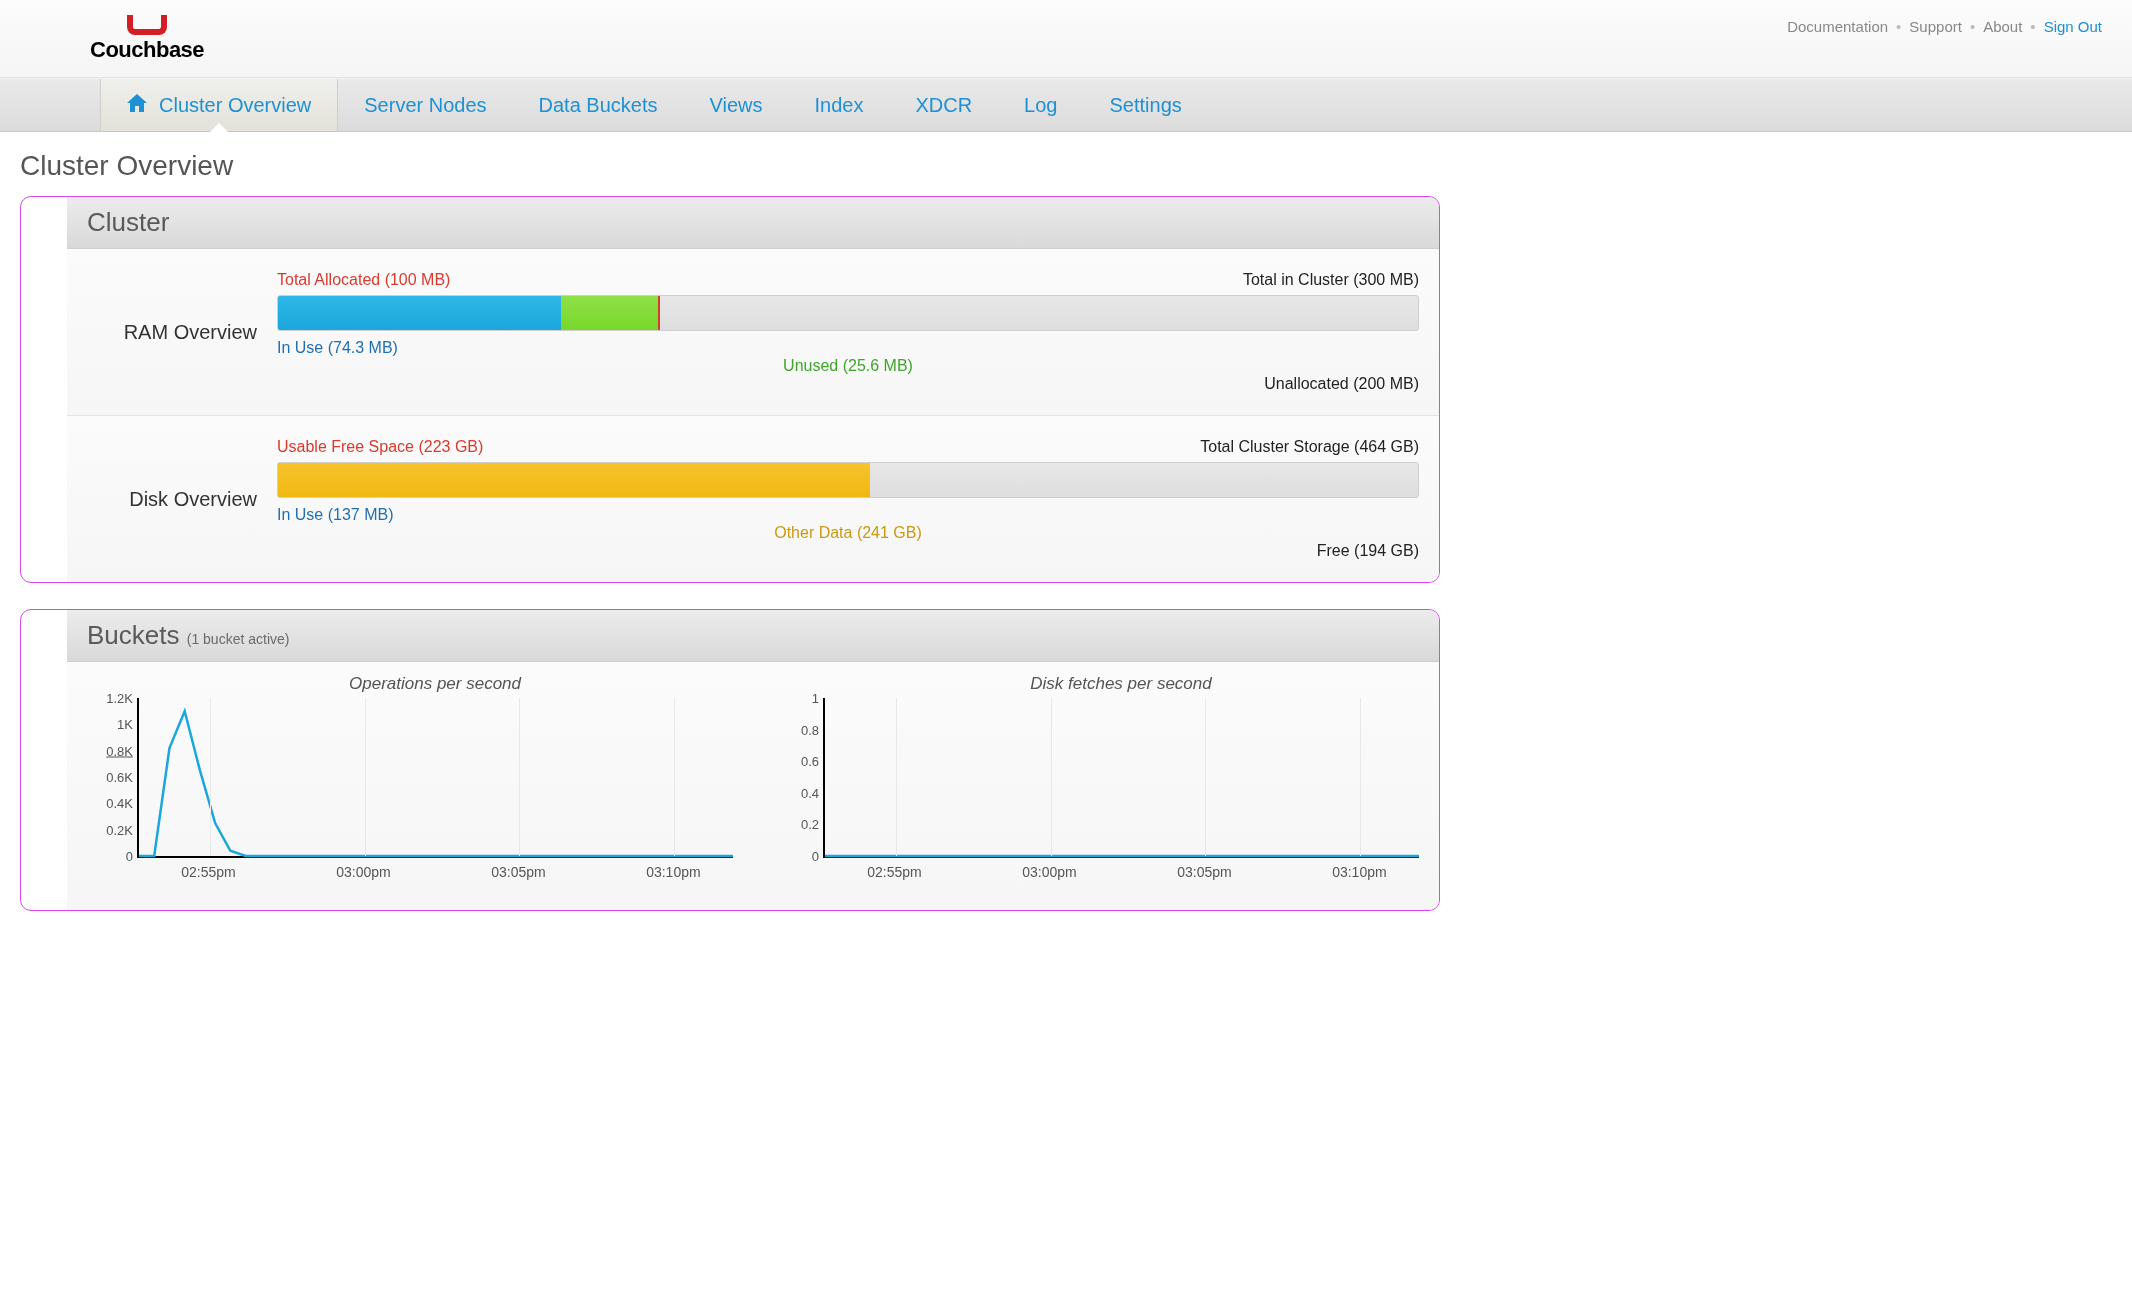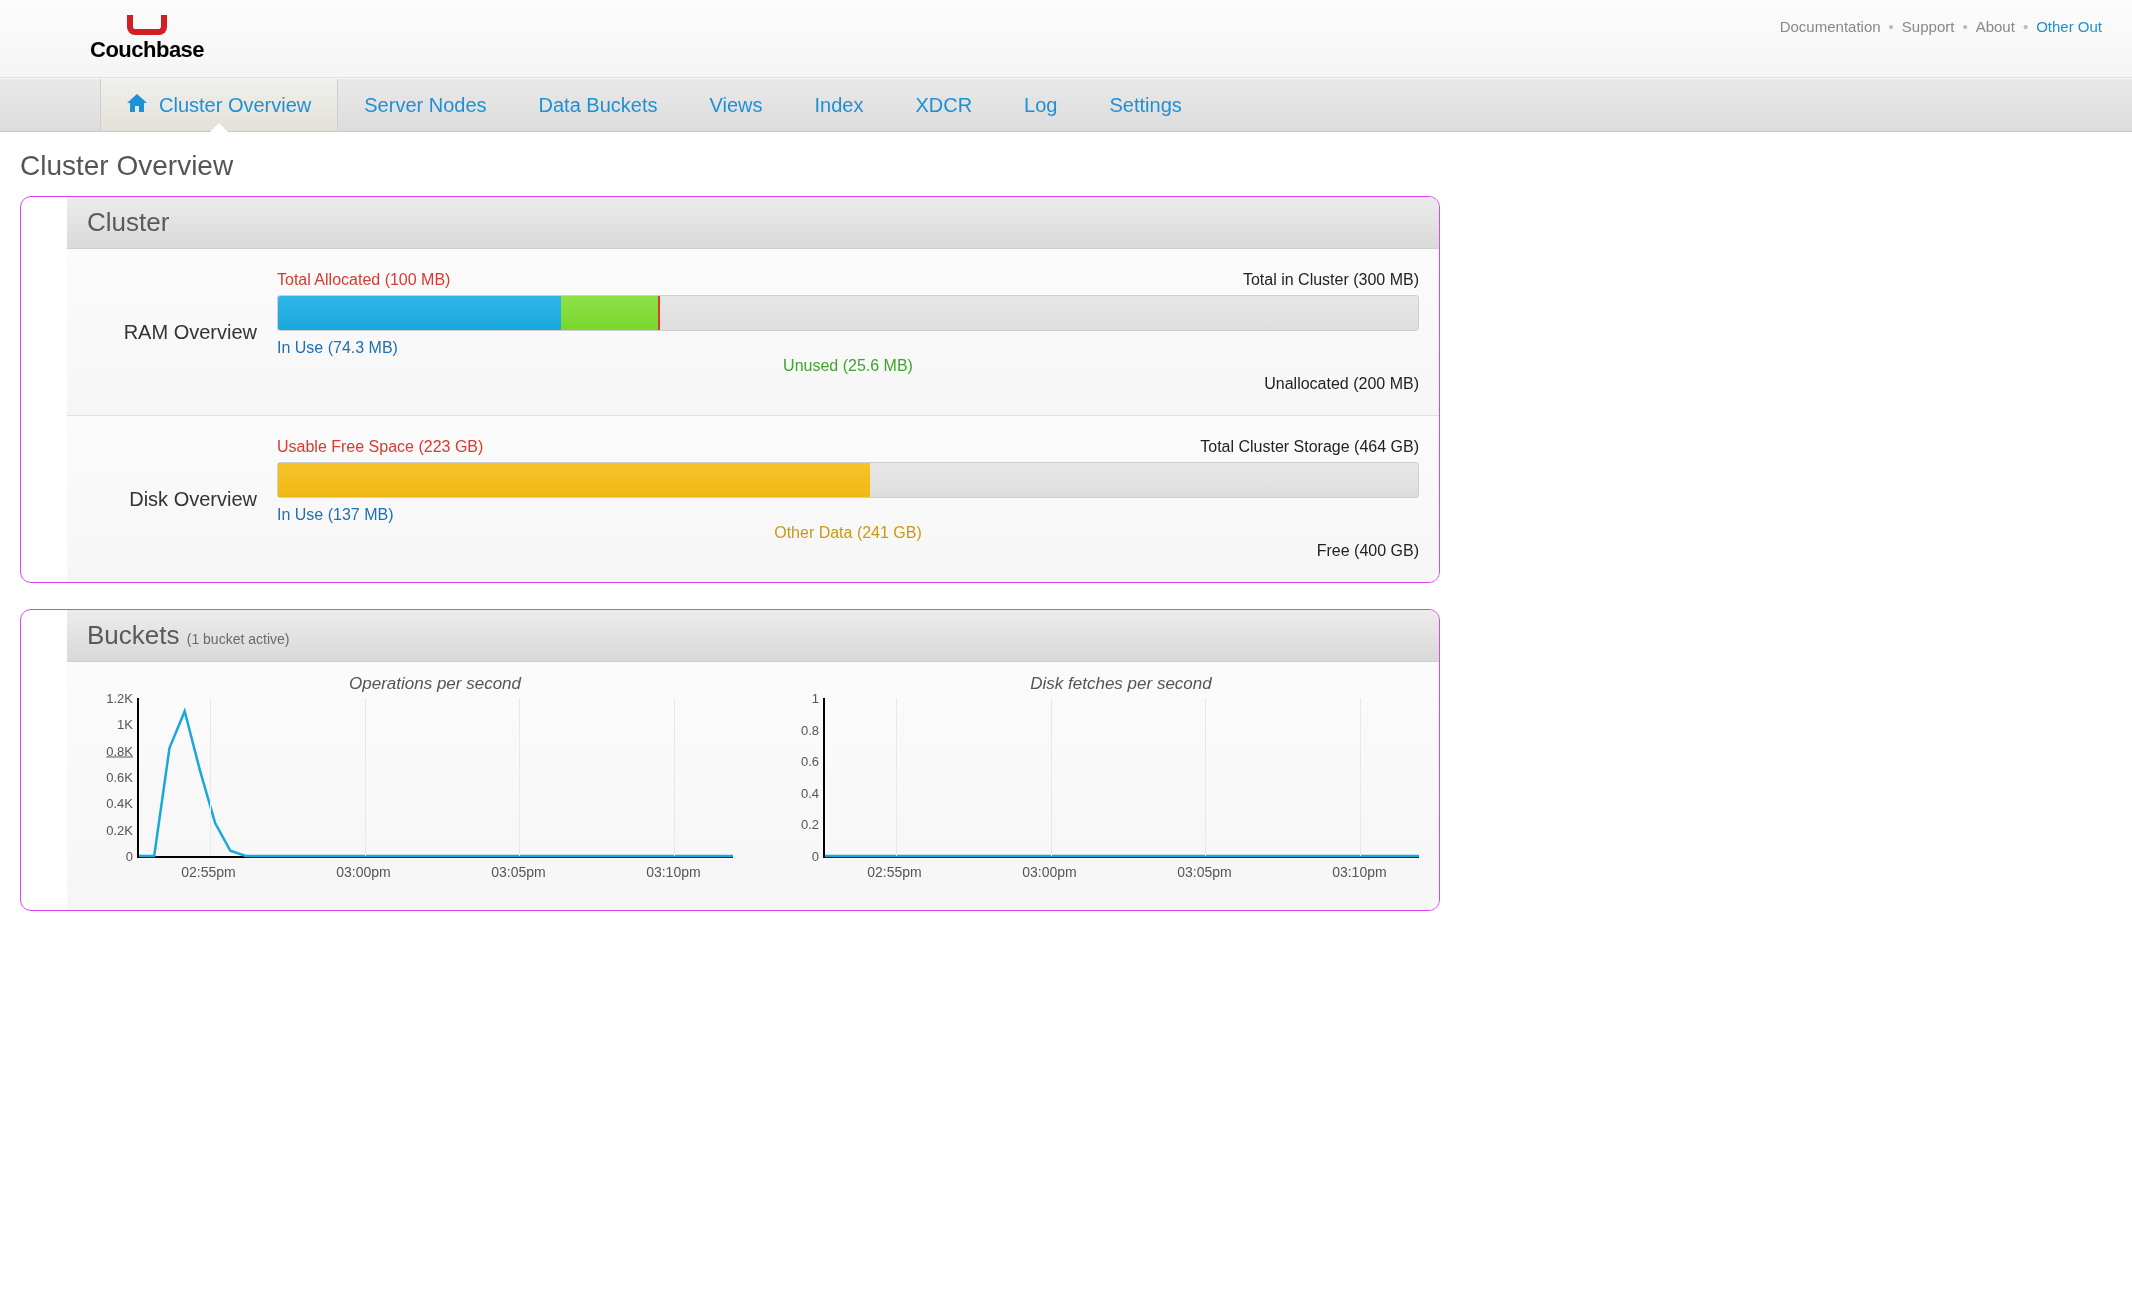--- a/index.html
+++ b/index.html
@@ -151,21 +151,21 @@
     <div class="logo-mark"></div>
     <div class="logo-text">Couchbase</div>
   </div>
   <div class="top-links">
     <a href="#">Documentation</a>
     <span class="sep">•</span>
     <a href="#">Support</a>
     <span class="sep">•</span>
     <a href="#">About</a>
     <span class="sep">•</span>
-    <a href="#" class="signout">Other Out</a>
+    <a href="#" class="signout">Sign Out</a>
   </div>
 </div>
 
 <div class="nav-bar">
   <div class="nav-item active">
     <span class="home-icon">
       <svg width="20" height="18" viewBox="0 0 20 18">
           <path d="M10 0 L20 9 H17 V18 H12 V12 H8 V18 H3 V9 H0 Z" fill="#1e90d4"></path>
         </svg>
     </span>
@@ -227,21 +227,21 @@
           <span class="red">Usable Free Space (223 GB)</span>
           <span class="dark">Total Cluster Storage (464 GB)</span>
         </div>
         <div class="bar" id="disk-bar">
           <div class="seg blue-seg" id="disk-seg1" style="left: 0%; width: 0.3%;"></div>
           <div class="seg yellow-seg" id="disk-seg2" style="left: 0.03%; width: 51.9%;"></div>
         </div>
         <div class="line3">
           <span class="c1 blue">In Use (137 MB)</span>
           <span class="c2 gold">Other Data (241 GB)</span>
-          <span class="c3 dark">Free (400 GB)</span>
+          <span class="c3 dark">Free (194 GB)</span>
         </div>
       </div>
     </div>
   </div>
 
   <div class="panel">
     <div class="panel-head">
       <span>Buckets</span>
       <span class="sub">(1 bucket active)</span>
     </div>

